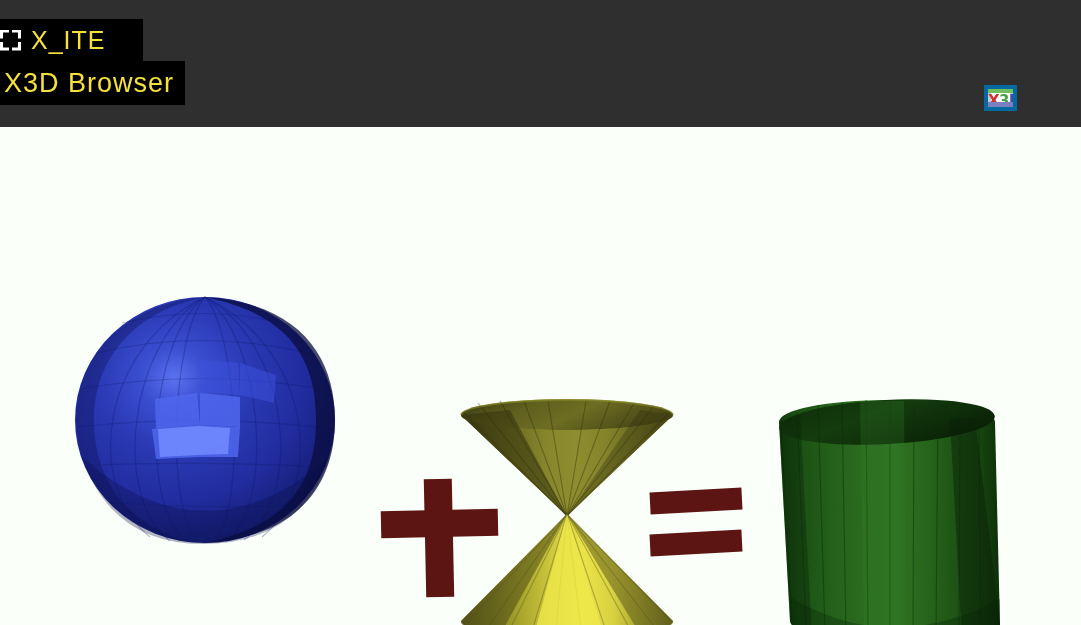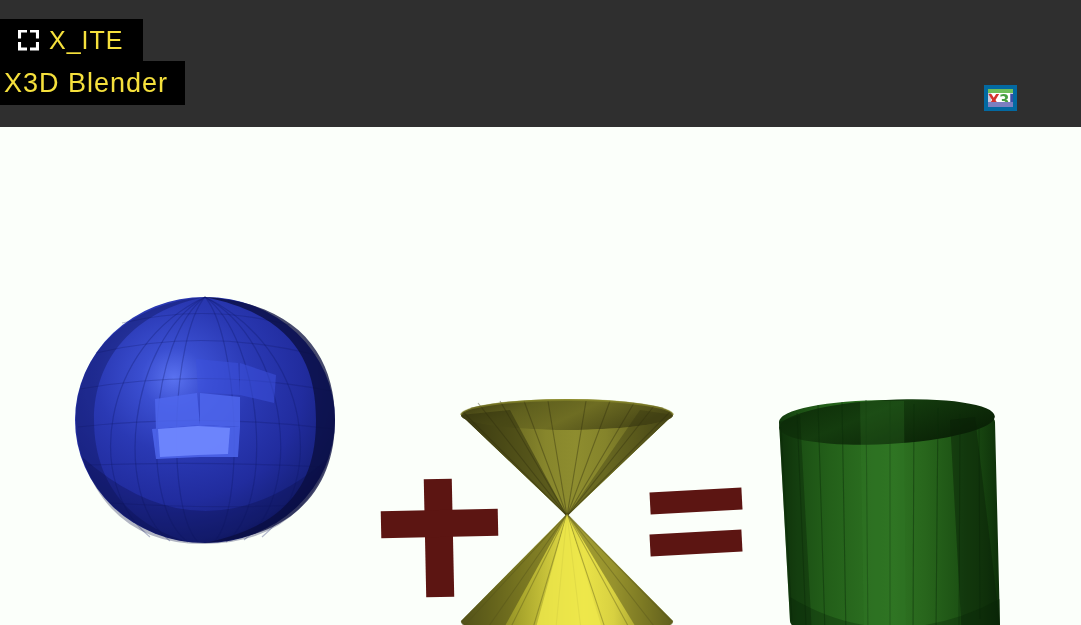--- a/index.html
+++ b/index.html
@@ -50,21 +50,20 @@
   }
   #brand-row-top {
     position: absolute;
     left: 0;
     top: 19px;
     width: 173px;
     height: 42px;
     display: flex;
     align-items: center;
     gap: 10px;
-    padding-left: 18px;
     box-sizing: border-box;
   }
   #xite-logo-icon {
     width: 21px;
     height: 21px;
     position: relative;
     flex: 0 0 auto;
   }
   #xite-logo-icon .q {
     position: absolute;
@@ -175,21 +174,21 @@
       <div id="xite-logo-icon">
         <span class="q q1"></span>
         <span class="q q2"></span>
         <span class="q q3"></span>
         <span class="q q4"></span>
       </div>
       <span id="brand-name-top" class="brand-text">X_ITE</span>
     </div>
 
     <div id="brand-row-bottom">
-      <span id="brand-subtitle" class="brand-text">X3D Blender</span>
+      <span id="brand-subtitle" class="brand-text">X3D Browser</span>
     </div>
 
 
     <div id="x3d-badge">
       <div class="stripe-top"></div>
       <div class="rail-l"></div>
       <div class="rail-r"></div>
       <div class="letters"><span class="lx">X</span><span class="l3">3</span><span class="ld">D</span></div>
       <div class="stripe-bottom"></div>
     </div>

